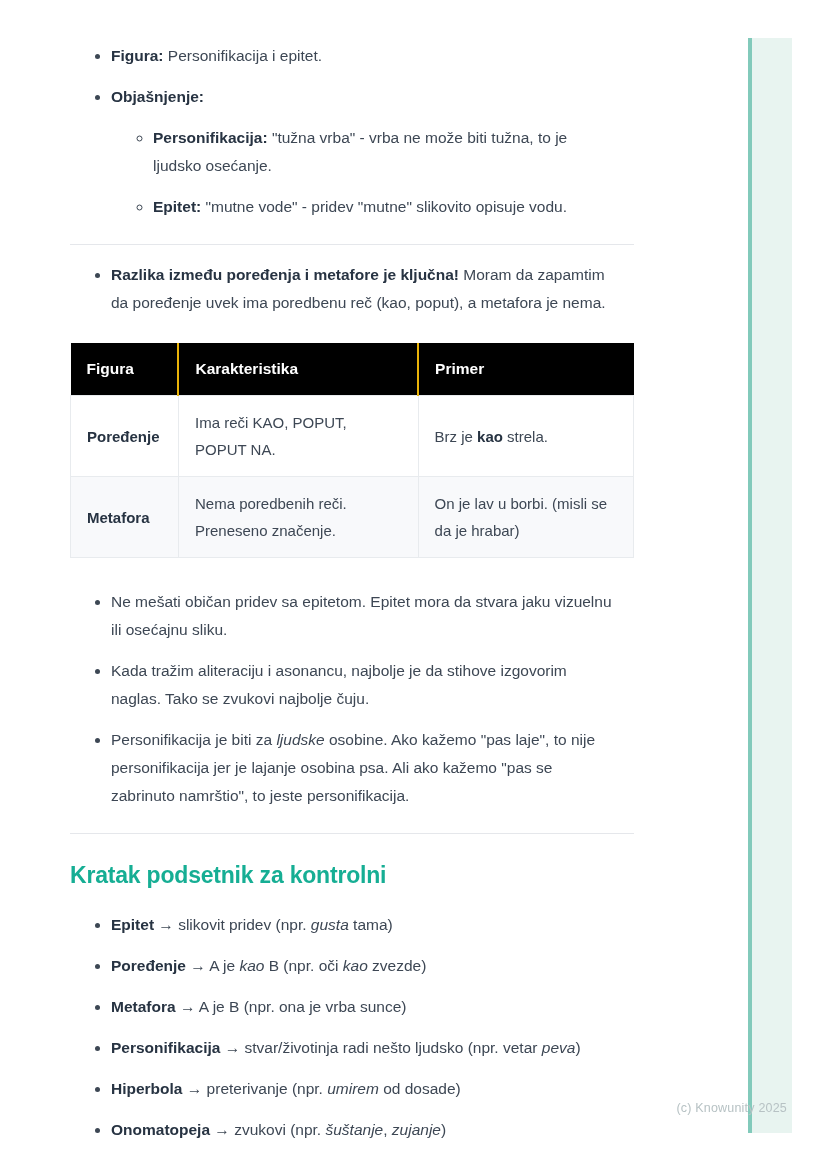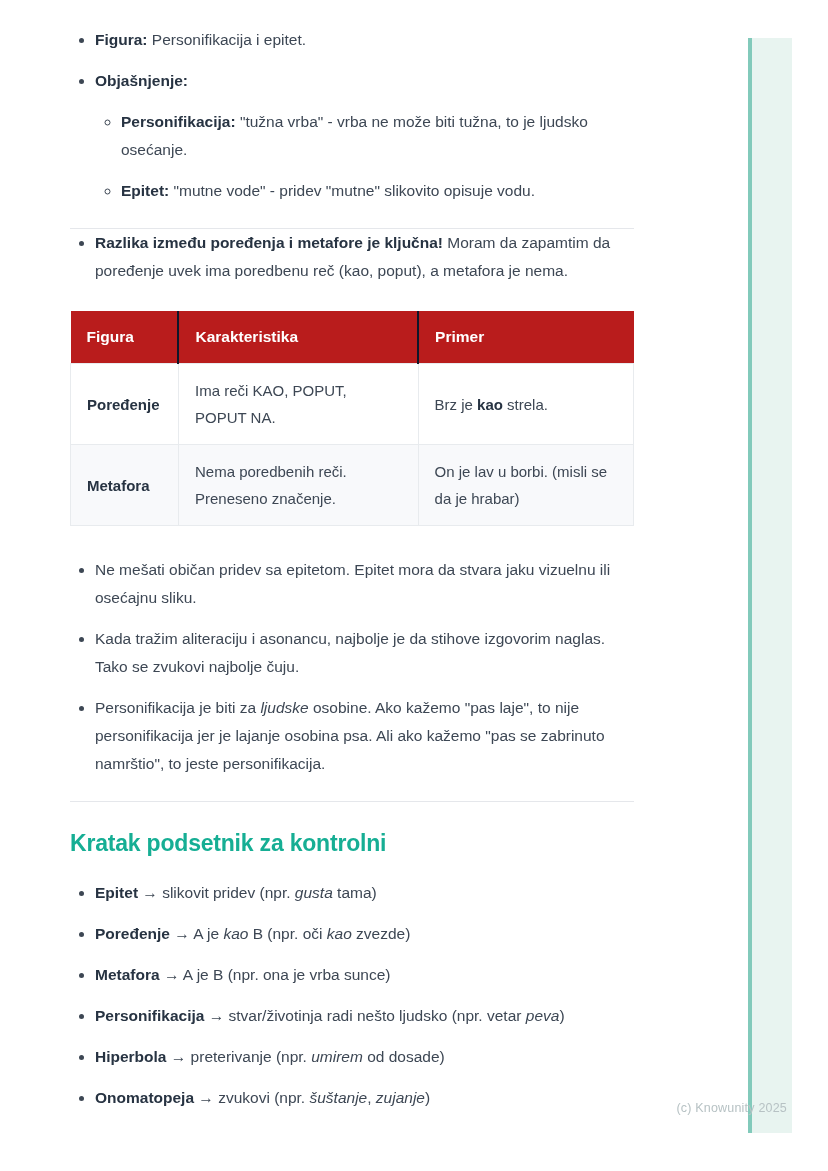--- a/index.html
+++ b/index.html
@@ -10,21 +10,21 @@
     font-family: "Liberation Sans", sans-serif;
     color: #3d4754;
     position: relative;
     overflow: hidden;
   }
   .content {
     position: absolute;
     left: 70px; top: 26px;
     width: 564px;
   }
-  ul { margin: 0; padding-left: 25px; }
+  ul { margin: 16px; padding-left: 25px; }
   li {
     font-size: 15.5px;
     line-height: 1.8;
     margin-bottom: 13px;
     color: #3d4754;
   }
   ul.sub { list-style: circle; margin-top: 13px; padding-left: 26px; }
   ul.sub li { margin-bottom: 13px; }
   .b { font-weight: 700; color: #273342; }
   .i { font-style: italic; }
@@ -40,28 +40,28 @@
     border-top: 1px solid #e5e7eb;
     margin: 24px 0 0 0;
   }
   .tablewrap { margin: 26px 0 30px 0; }
   table {
     width: 100%;
     border-collapse: collapse;
     font-size: 15px;
   }
   th {
-    background: #b91c1c;
+    background: #000000;
     color: #ffffff;
     font-weight: 700;
     text-align: left;
     padding: 17px 16px;
     font-size: 15.5px;
   }
-  th + th { border-left: 2px solid #0f172a; }
+  th + th { border-left: 2px solid #eab308; }
   td {
     padding: 13px 16px;
     border: 1px solid #e8ebee;
     line-height: 1.8;
     vertical-align: middle;
     color: #3d4754;
   }
   tr.alt td { background: #f8f9fb; }
   td.cell-figura { font-weight: 700; color: #273342; }
   col.c1 { width: 108px; }

